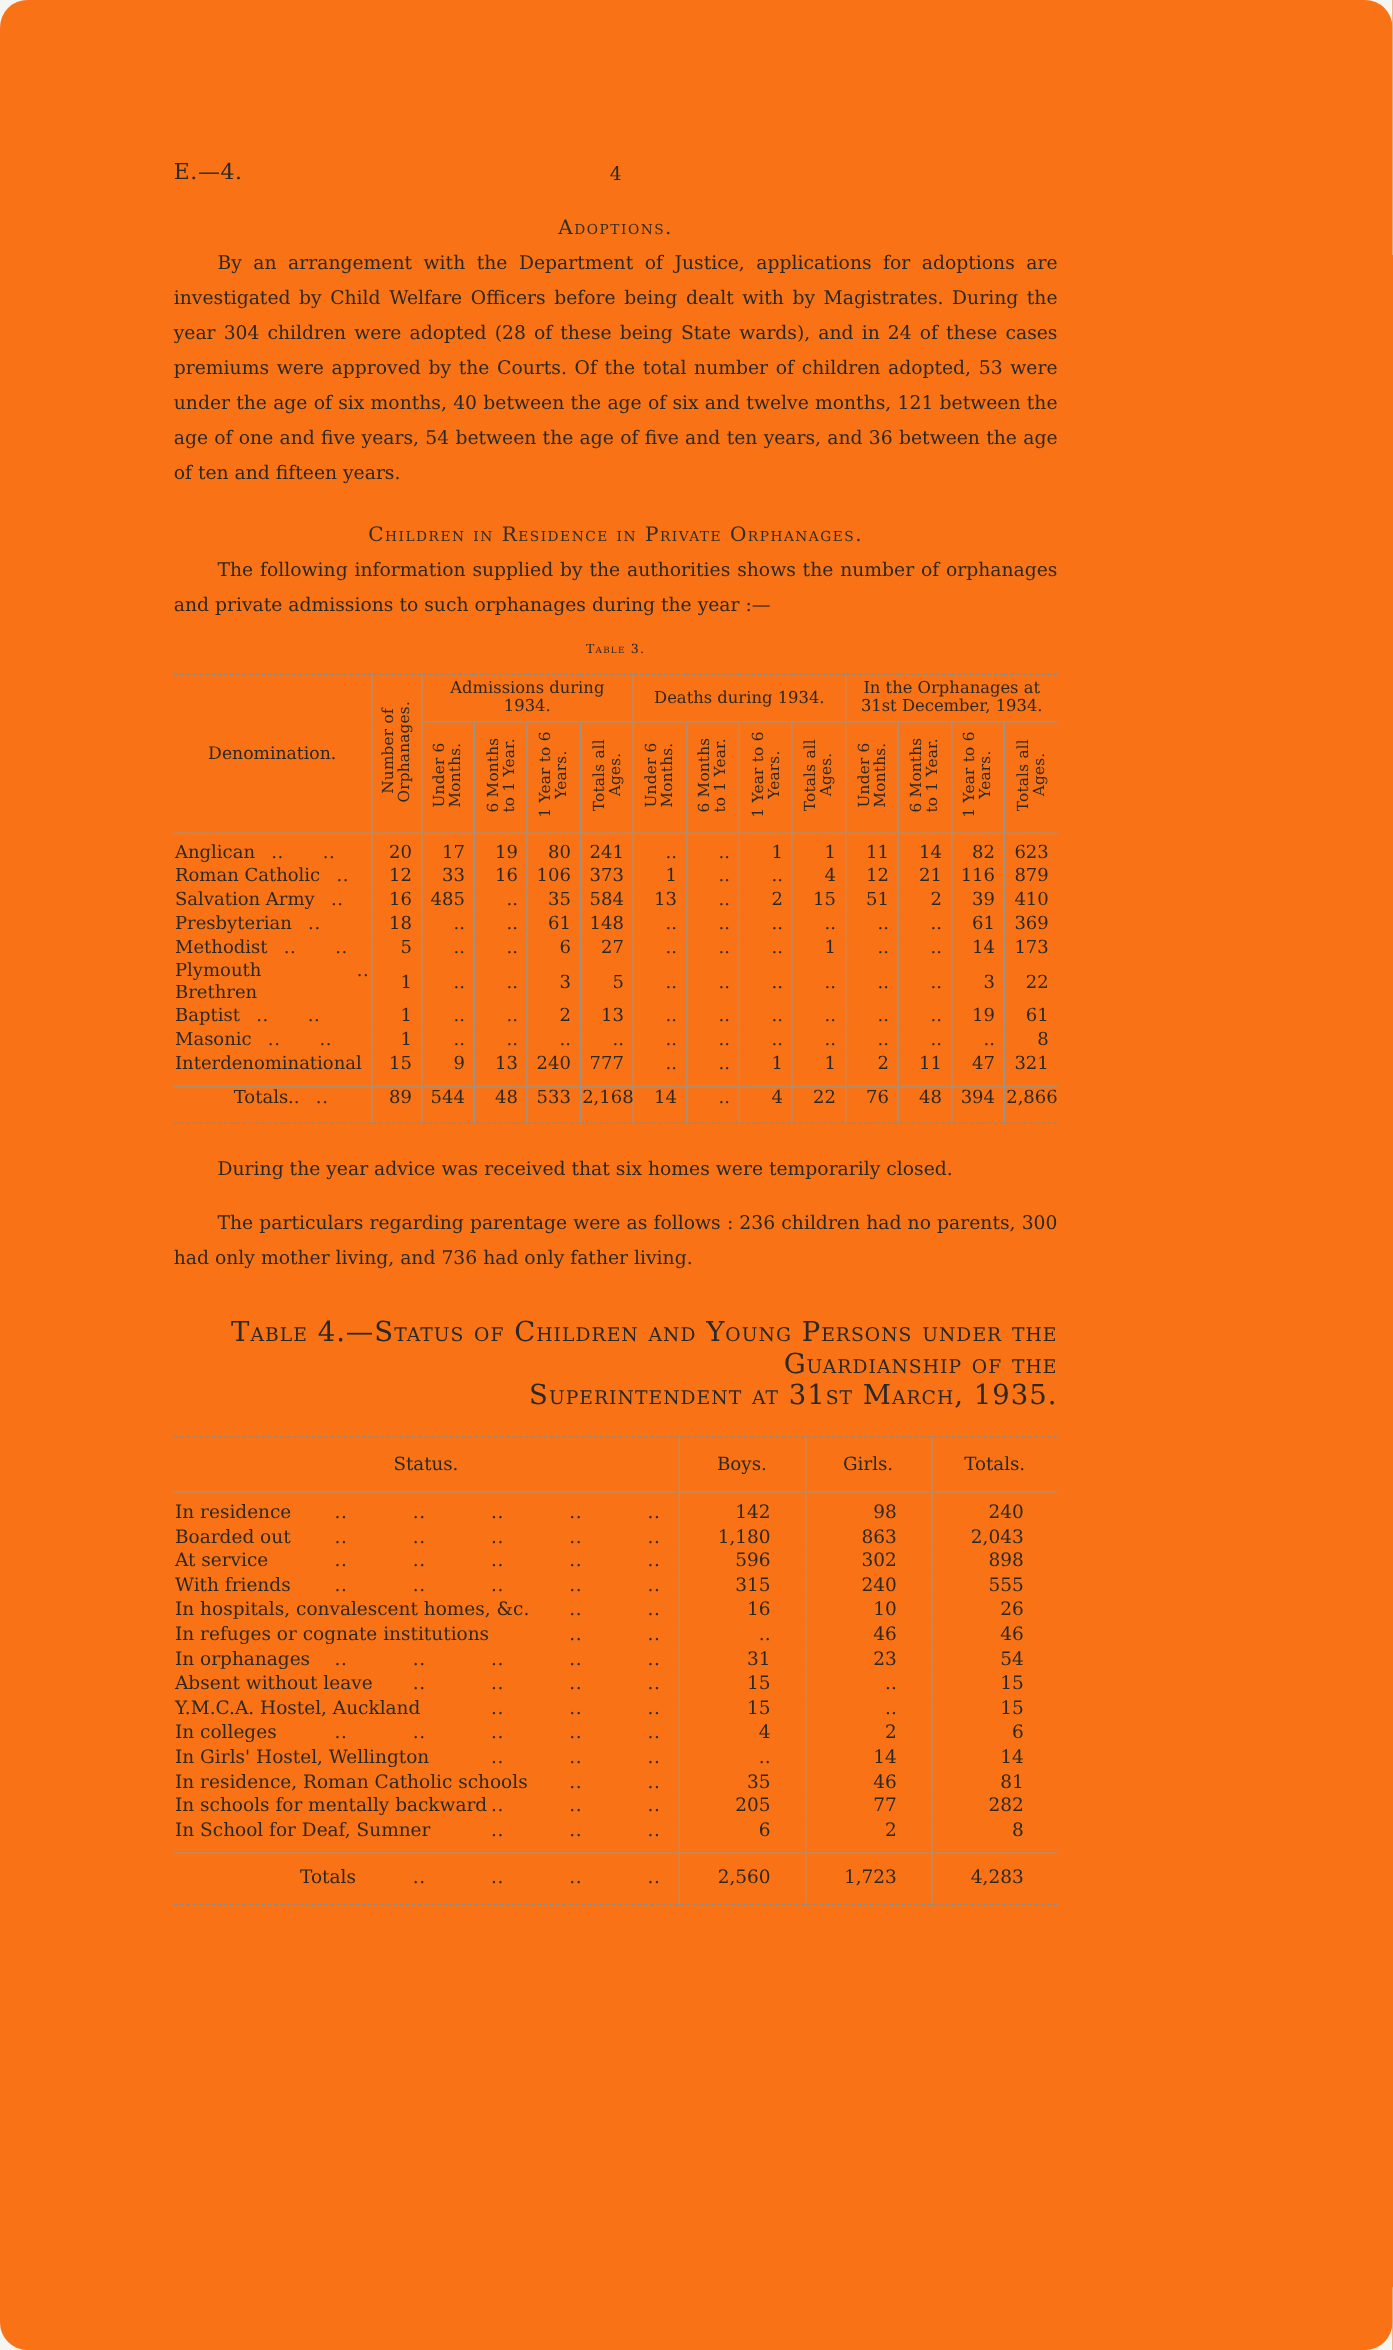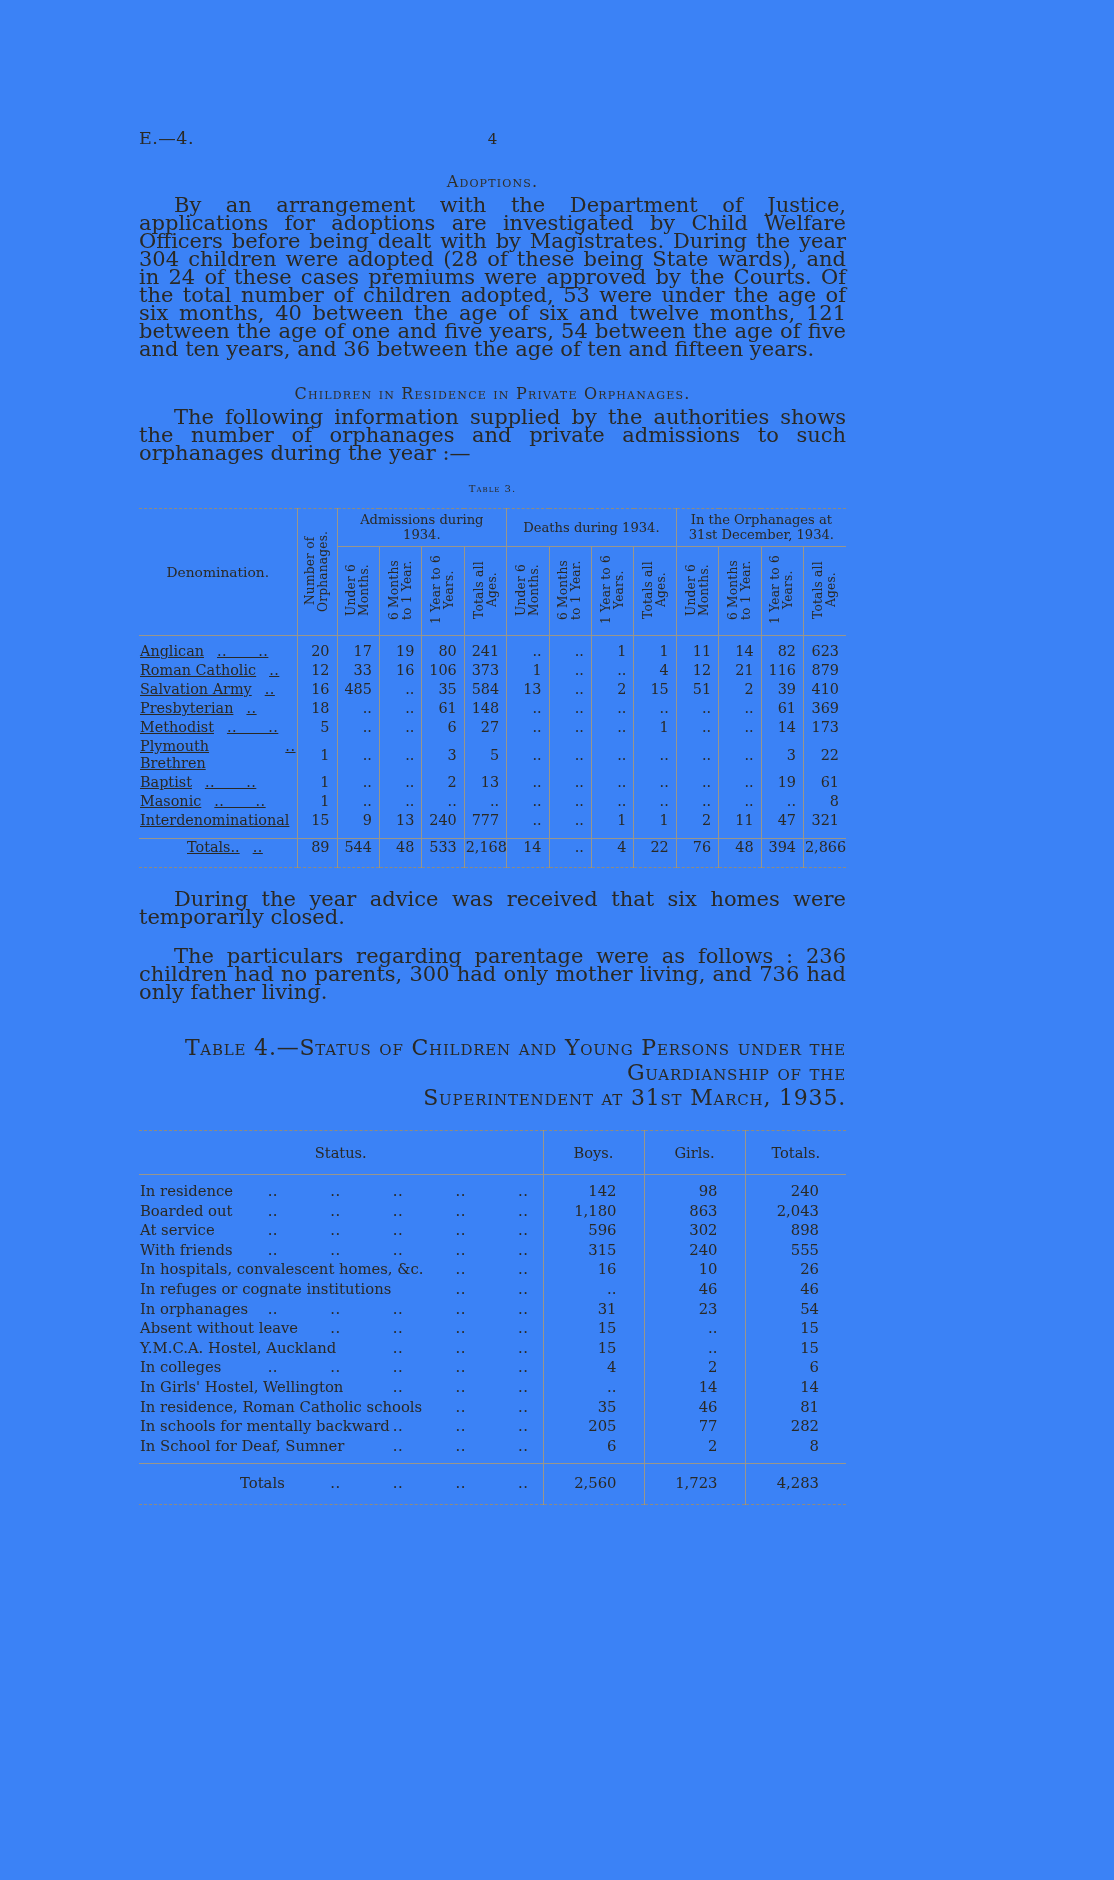--- a/index.html
+++ b/index.html
@@ -2,30 +2,30 @@
 <html><head>
 <meta charset="utf-8">
 <style>
   html,body{margin:0;padding:0;}
   body{
     width:1114px;height:1880px;
     background:#f5f5f2;
     font-family:"DejaVu Serif","Liberation Serif",serif;
     color:#2a2925;
   }
-  .page{position:relative;width:1114px;height:1880px;background:#3b82f6;overflow:hidden;}
+  .page{position:relative;width:1114px;height:1880px;background:#f97316;overflow:hidden;border-radius:22px;}
   .inner{margin-left:139px;width:707px;padding-top:128px;}
 
   .pagehead{position:relative;height:32px;}
   .docref{font-size:17.5px;letter-spacing:.5px;}
   .pagenum{position:absolute;left:0;right:0;top:2px;text-align:center;font-size:15px;}
 
   .heading{text-align:center;font-variant:small-caps;font-size:16px;letter-spacing:1.2px;margin-top:12px;color:#2f2e29;}
   .mt{margin-top:26px;}
-  .para{font-size:21px;line-height:18px;text-align:justify;text-indent:35px;margin-top:5px;}
+  .para{font-size:15px;line-height:28px;text-align:justify;text-indent:35px;margin-top:5px;}
   .note{margin-top:22px;}
   .note2{margin-top:1px;}
 
   .tablecap{text-align:center;font-variant:small-caps;font-size:10px;letter-spacing:1px;margin-top:16px;}
   .tablecap4{margin-top:34px;text-align:right;font-variant:small-caps;font-size:22px;line-height:25px;letter-spacing:.8px;}
 
   table{border-collapse:collapse;table-layout:fixed;width:707px;}
   th{font-weight:normal;}
 
   
@@ -35,21 +35,21 @@
   .t3 .grp{font-size:13.1px;line-height:15px;padding:3px 2px 4px;text-align:center;vertical-align:middle;
            border-left:1px solid #98968c;border-bottom:1px solid #98968c;}
   .t3 .denom-h{font-size:13.8px;text-align:center;vertical-align:middle;border-bottom:1px solid #98968c;}
   .t3 .rot-h{vertical-align:middle;text-align:center;border-left:1px solid #98968c;border-bottom:1px solid #98968c;padding:4px 0;}
   .t3 tr.sub th{height:80px;}
   .rot{display:inline-block;writing-mode:vertical-rl;transform:rotate(180deg);
        font-size:12.2px;line-height:12.9px;height:70px;letter-spacing:.2px;}
   .num-h .rot{height:86px;}
   .t3 td{line-height:17px;}
   .t3 td.num{border-left:1px solid #98968c;text-align:right;padding-right:7px;}
-  .t3 td.lab{padding-left:1px;text-decoration:underline;}
+  .t3 td.lab{padding-left:1px;}
   .t3 tbody tr:first-child td{padding-top:7px;}
   .t3 tbody tr:last-child td{padding-bottom:9px;}
   .t3 tfoot td{border-top:1px solid #98968c;padding-top:0;padding-bottom:11px;}
   .labwrap{display:flex;align-items:baseline;}
   .labwrap .ldr{margin-left:13px;word-spacing:26px;letter-spacing:.5px;}
   .tot-lab .labwrap{padding-left:47px;}
 
   
   .t4{margin-top:20px;font-size:14.8px;border-top:1px dashed #8d8b82;border-bottom:1px dashed #8d8b82;}
   .t4 col.cs{width:404px;}

